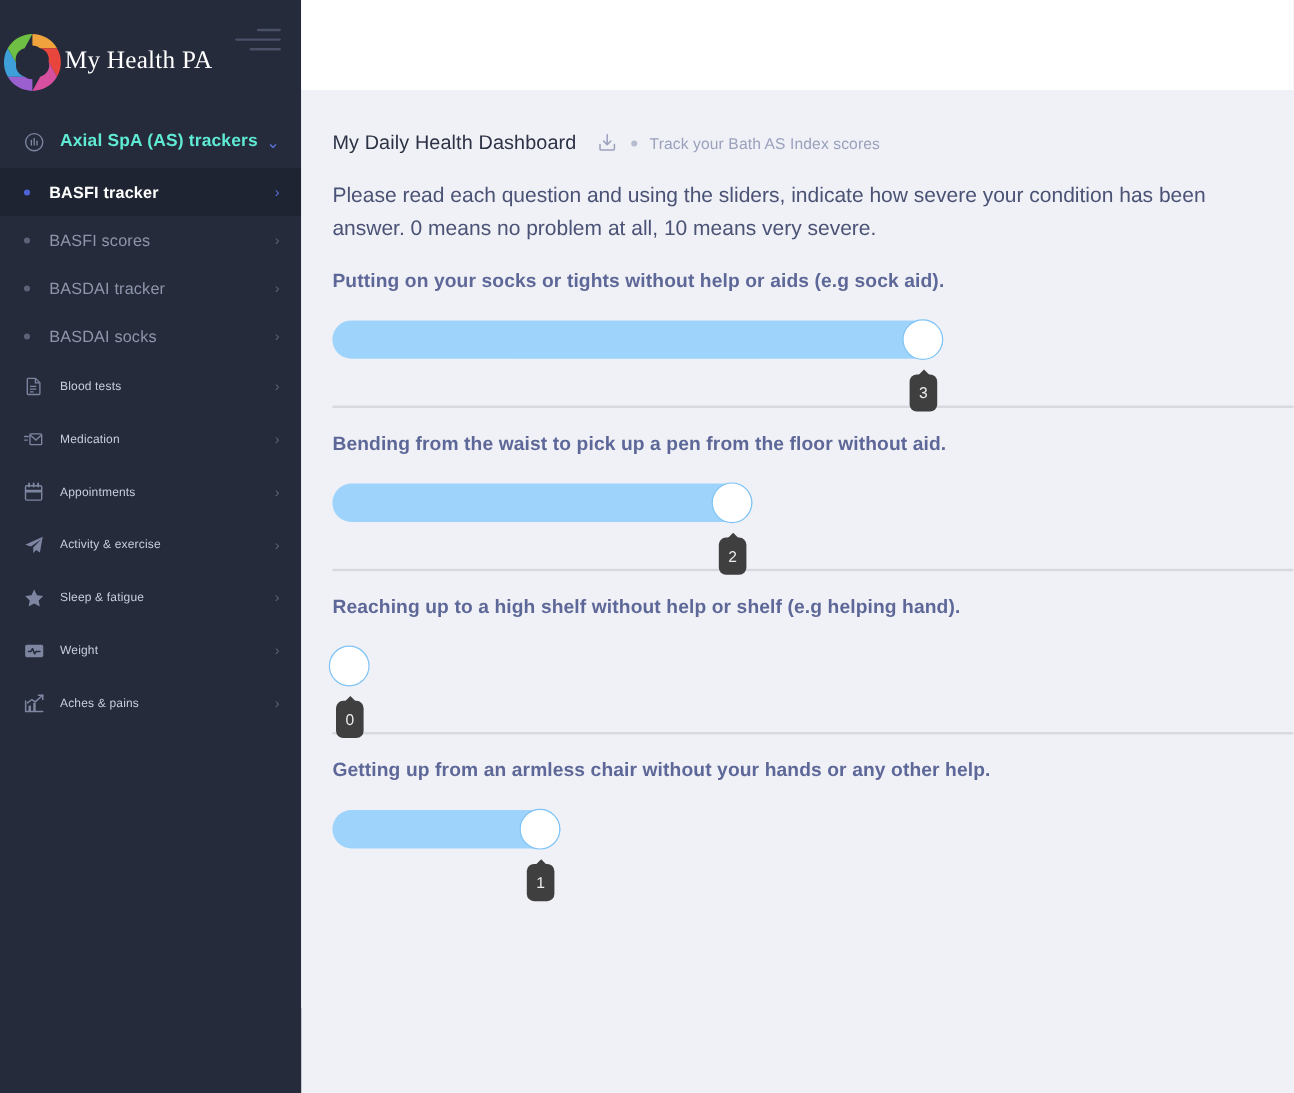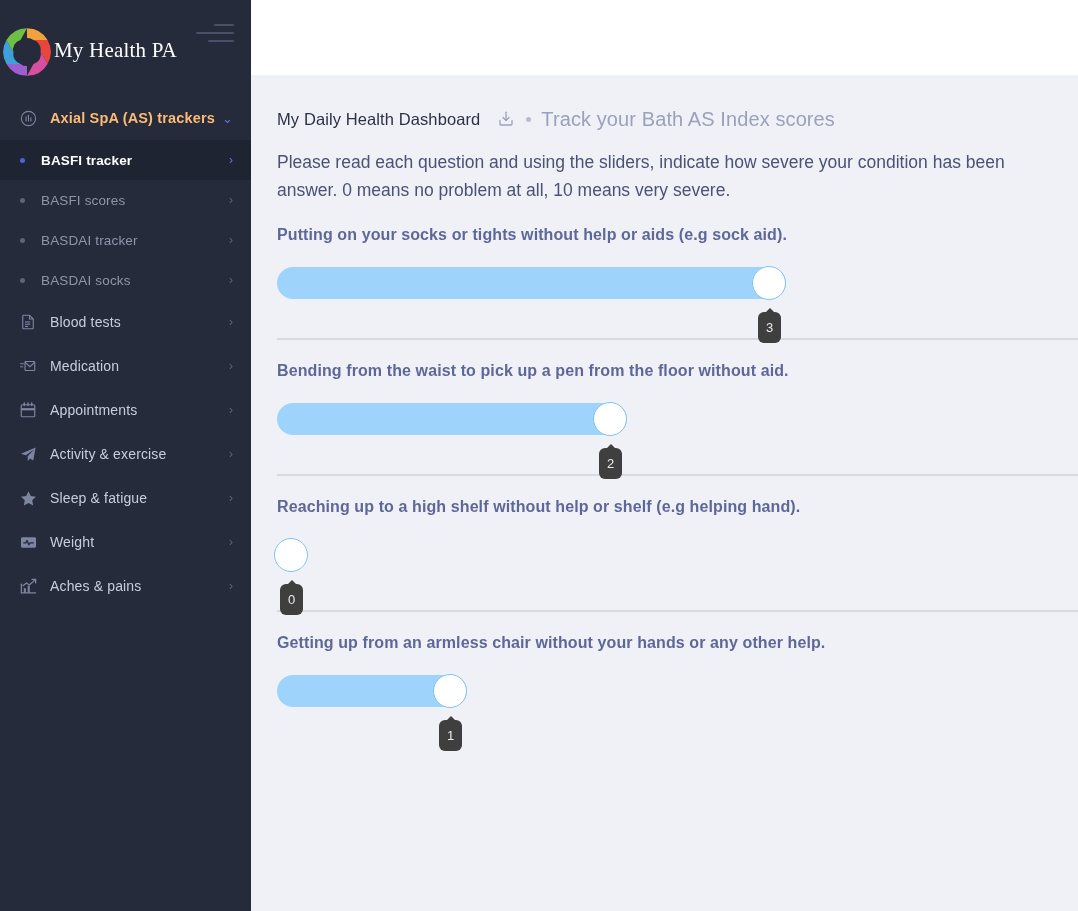--- a/index.html
+++ b/index.html
@@ -84,21 +84,21 @@
     cursor: pointer;
   }
   .nav-group-header .ng-icon {
     width: 20px; height: 20px;
     margin-right: 12px;
     flex: 0 0 20px;
     display: flex; align-items: center; justify-content: center;
     color: #7d85a0;
   }
   .nav-group-header .ng-label {
-    color: #fdba74;
+    color: #5eead4;
     font-size: 14.5px;
     font-weight: 600;
     letter-spacing: 0.15px;
     flex: 1;
     white-space: nowrap;
   }
   .nav-group-header .ng-chev {
     color: #5d76e8;
     font-size: 13px;
     line-height: 1;
@@ -145,21 +145,21 @@
   }
   .navitem .ni-icon {
     width: 20px; height: 20px;
     margin-right: 12px;
     flex: 0 0 20px;
     display: flex; align-items: center; justify-content: center;
     color: #7d85a0;
   }
   .navitem .ni-label {
     color: #c9cddb;
-    font-size: 14px;
+    font-size: 10px;
     letter-spacing: 0.15px;
     flex: 1;
     white-space: nowrap;
   }
   .navitem .ni-chev {
     color: #5d6478;
     font-size: 12px;
     line-height: 1;
   }
 
@@ -197,21 +197,21 @@
     align-items: center;
     cursor: pointer;
   }
   .pagehead .pg-dot {
     width: 5px; height: 5px;
     border-radius: 50%;
     background: #b6bcd0;
     margin: 0 10px 0 11px;
   }
   .pagehead .pg-sub {
-    font-size: 20px;
+    font-size: 13px;
     color: #9aa1bd;
     letter-spacing: 0.1px;
     white-space: nowrap;
   }
 
   .content {
     padding: 0 0 0 26px;
     width: 827px;
   }
 

